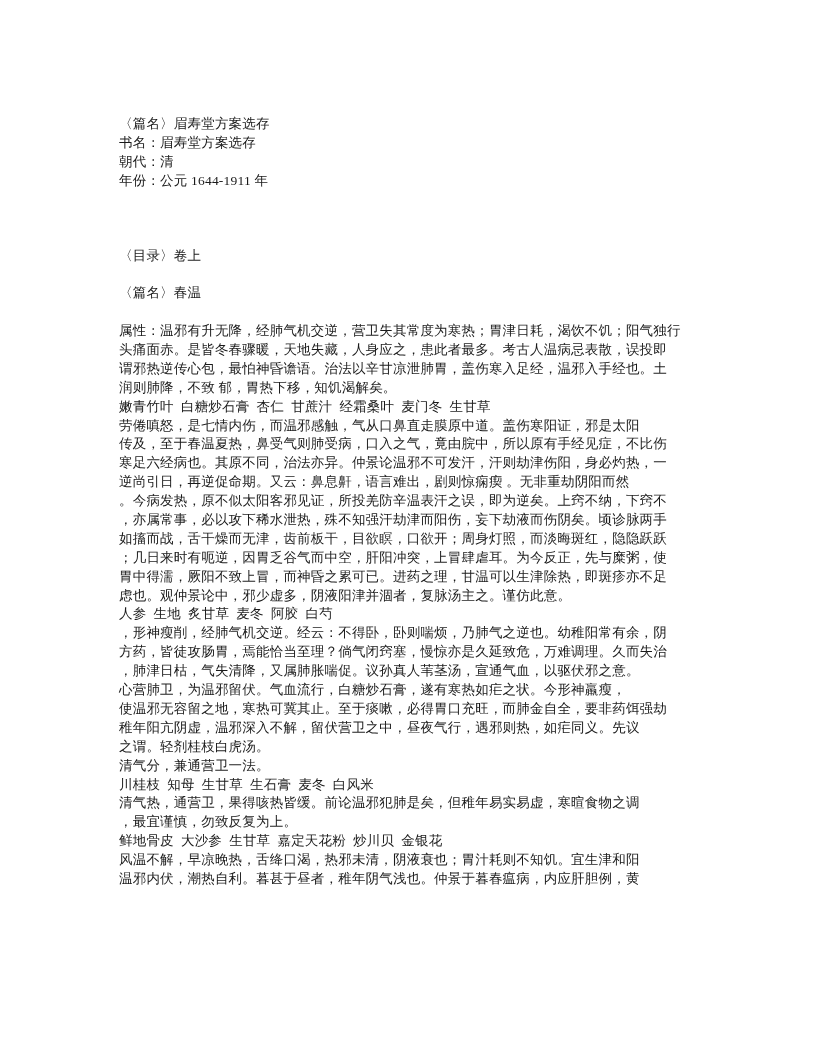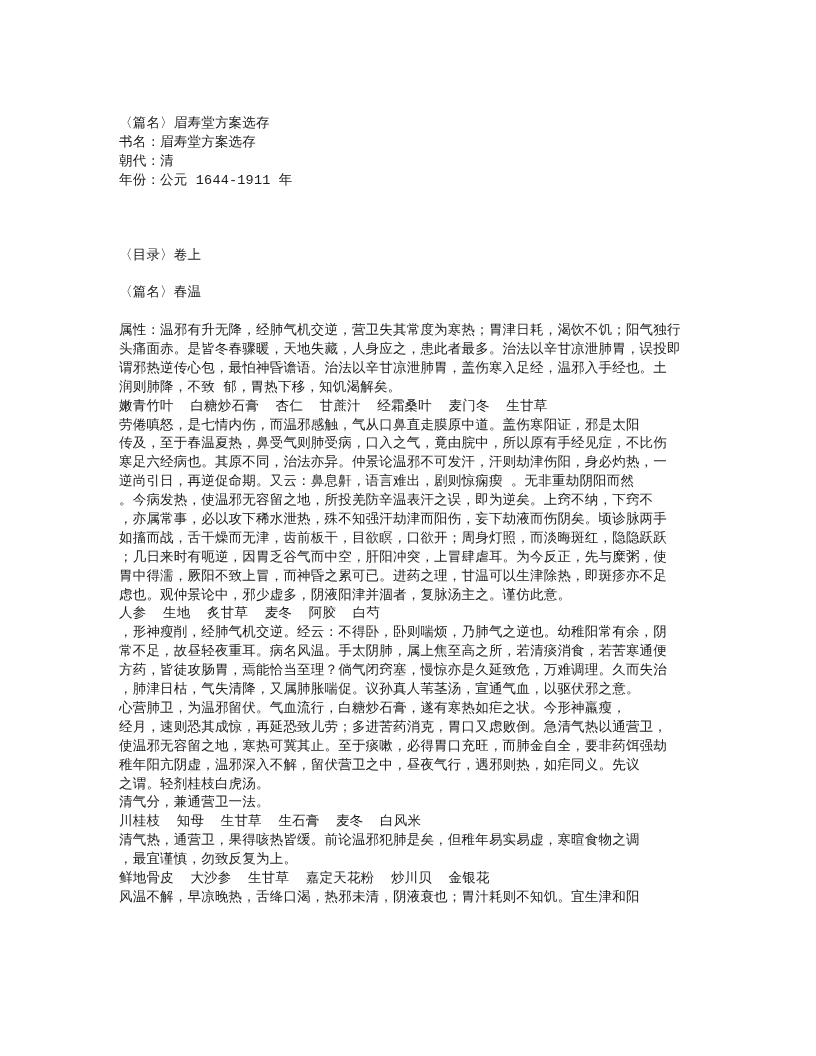--- a/index.html
+++ b/index.html
@@ -1,19 +1,19 @@
 <!DOCTYPE html>
 <html><head>
 <meta charset="utf-8">
 <style>
   html, body { margin: 0; padding: 0; background: #ffffff; }
   body { width: 816px; height: 1056px; position: relative; overflow: hidden; }
   .page {
     position: absolute; left: 119px; top: 115px; width: 560px;
-    font-family: Liberation Mono, monospace;
+    font-family: Liberation Serif, serif;
     font-size: 13.5px; line-height: 18.9px; color: #1a1a1a;
   }
   .line { white-space: pre; height: 18.9px; letter-spacing: 0.2px; }
   .gap-large { height: 56px; }
   .gap-small { height: 18.9px; }
 </style>
 </head>
 <body>
 
 <div class="page">
@@ -23,44 +23,43 @@
     <div class="line">朝代：清</div>
     <div class="line">年份：公元 1644-1911 年</div>
   </div>
   <div class="gap-large"></div>
   <div class="line">〈目录〉卷上</div>
   <div class="gap-small"></div>
   <div class="line">〈篇名〉春温</div>
   <div class="gap-small"></div>
   <div id="body-lines">
     <div class="line">属性：温邪有升无降，经肺气机交逆，营卫失其常度为寒热；胃津日耗，渴饮不饥；阳气独行</div>
-    <div class="line">头痛面赤。是皆冬春骤暖，天地失藏，人身应之，患此者最多。治法以辛甘凉泄肺胃，误投即</div>
+    <div class="line">头痛面赤。是皆冬春骤暖，天地失藏，人身应之，患此者最多。考古人温病忌表散，误投即</div>
     <div class="line">谓邪热逆传心包，最怕神昏谵语。治法以辛甘凉泄肺胃，盖伤寒入足经，温邪入手经也。土</div>
     <div class="line">润则肺降，不致 郁，胃热下移，知饥渴解矣。</div>
     <div class="line">嫩青竹叶  白糖炒石膏  杏仁  甘蔗汁  经霜桑叶  麦门冬  生甘草</div>
     <div class="line">劳倦嗔怒，是七情内伤，而温邪感触，气从口鼻直走膜原中道。盖伤寒阳证，邪是太阳</div>
     <div class="line">传及，至于春温夏热，鼻受气则肺受病，口入之气，竟由脘中，所以原有手经见症，不比伤</div>
     <div class="line">寒足六经病也。其原不同，治法亦异。仲景论温邪不可发汗，汗则劫津伤阳，身必灼热，一</div>
     <div class="line">逆尚引日，再逆促命期。又云：鼻息鼾，语言难出，剧则惊痫瘈 。无非重劫阴阳而然</div>
-    <div class="line">。今病发热，使温邪无容留之地，所投羌防辛温表汗之误，即为逆矣。上窍不纳，下窍不</div>
+    <div class="line">。今病发热，原不似太阳客邪见证，所投羌防辛温表汗之误，即为逆矣。上窍不纳，下窍不</div>
     <div class="line">，亦属常事，必以攻下稀水泄热，殊不知强汗劫津而阳伤，妄下劫液而伤阴矣。顷诊脉两手</div>
     <div class="line">如搐而战，舌干燥而无津，齿前板干，目欲瞑，口欲开；周身灯照，而淡晦斑红，隐隐跃跃</div>
     <div class="line">；几日来时有呃逆，因胃乏谷气而中空，肝阳冲突，上冒肆虐耳。为今反正，先与糜粥，使</div>
     <div class="line">胃中得濡，厥阳不致上冒，而神昏之累可已。进药之理，甘温可以生津除热，即斑疹亦不足</div>
     <div class="line">虑也。观仲景论中，邪少虚多，阴液阳津并涸者，复脉汤主之。谨仿此意。</div>
     <div class="line">人参  生地  炙甘草  麦冬  阿胶  白芍</div>
     <div class="line">，形神瘦削，经肺气机交逆。经云：不得卧，卧则喘烦，乃肺气之逆也。幼稚阳常有余，阴</div>
-    <div class="line">常不足，故昼轻夜重耳。病名风温。手太阴肺，属上焦至高之所，若清痰消食，若苦寒通便</div>
     <div class="line">方药，皆徒攻肠胃，焉能恰当至理？倘气闭窍塞，慢惊亦是久延致危，万难调理。久而失治</div>
     <div class="line">，肺津日枯，气失清降，又属肺胀喘促。议孙真人苇茎汤，宣通气血，以驱伏邪之意。</div>
     <div class="line">心营肺卫，为温邪留伏。气血流行，白糖炒石膏，遂有寒热如疟之状。今形神羸瘦，</div>
-    <div class="line">经月，速则恐其成惊，再延恐致儿劳；多进苦药消克，胃口又虑败倒。急清气热以通营卫，</div>
     <div class="line">使温邪无容留之地，寒热可冀其止。至于痰嗽，必得胃口充旺，而肺金自全，要非药饵强劫</div>
     <div class="line">稚年阳亢阴虚，温邪深入不解，留伏营卫之中，昼夜气行，遇邪则热，如疟同义。先议</div>
     <div class="line">之谓。轻剂桂枝白虎汤。</div>
     <div class="line">清气分，兼通营卫一法。</div>
     <div class="line">川桂枝  知母  生甘草  生石膏  麦冬  白风米</div>
     <div class="line">清气热，通营卫，果得咳热皆缓。前论温邪犯肺是矣，但稚年易实易虚，寒暄食物之调</div>
     <div class="line">，最宜谨慎，勿致反复为上。</div>
     <div class="line">鲜地骨皮  大沙参  生甘草  嘉定天花粉  炒川贝  金银花</div>
     <div class="line">风温不解，早凉晚热，舌绛口渴，热邪未清，阴液衰也；胃汁耗则不知饥。宜生津和阳</div>
+    <div class="line">温邪内伏，潮热自利。暮甚于昼者，稚年阴气浅也。仲景于暮春瘟病，内应肝胆例，黄</div>
   </div>
 </div>
 
 </body></html>

